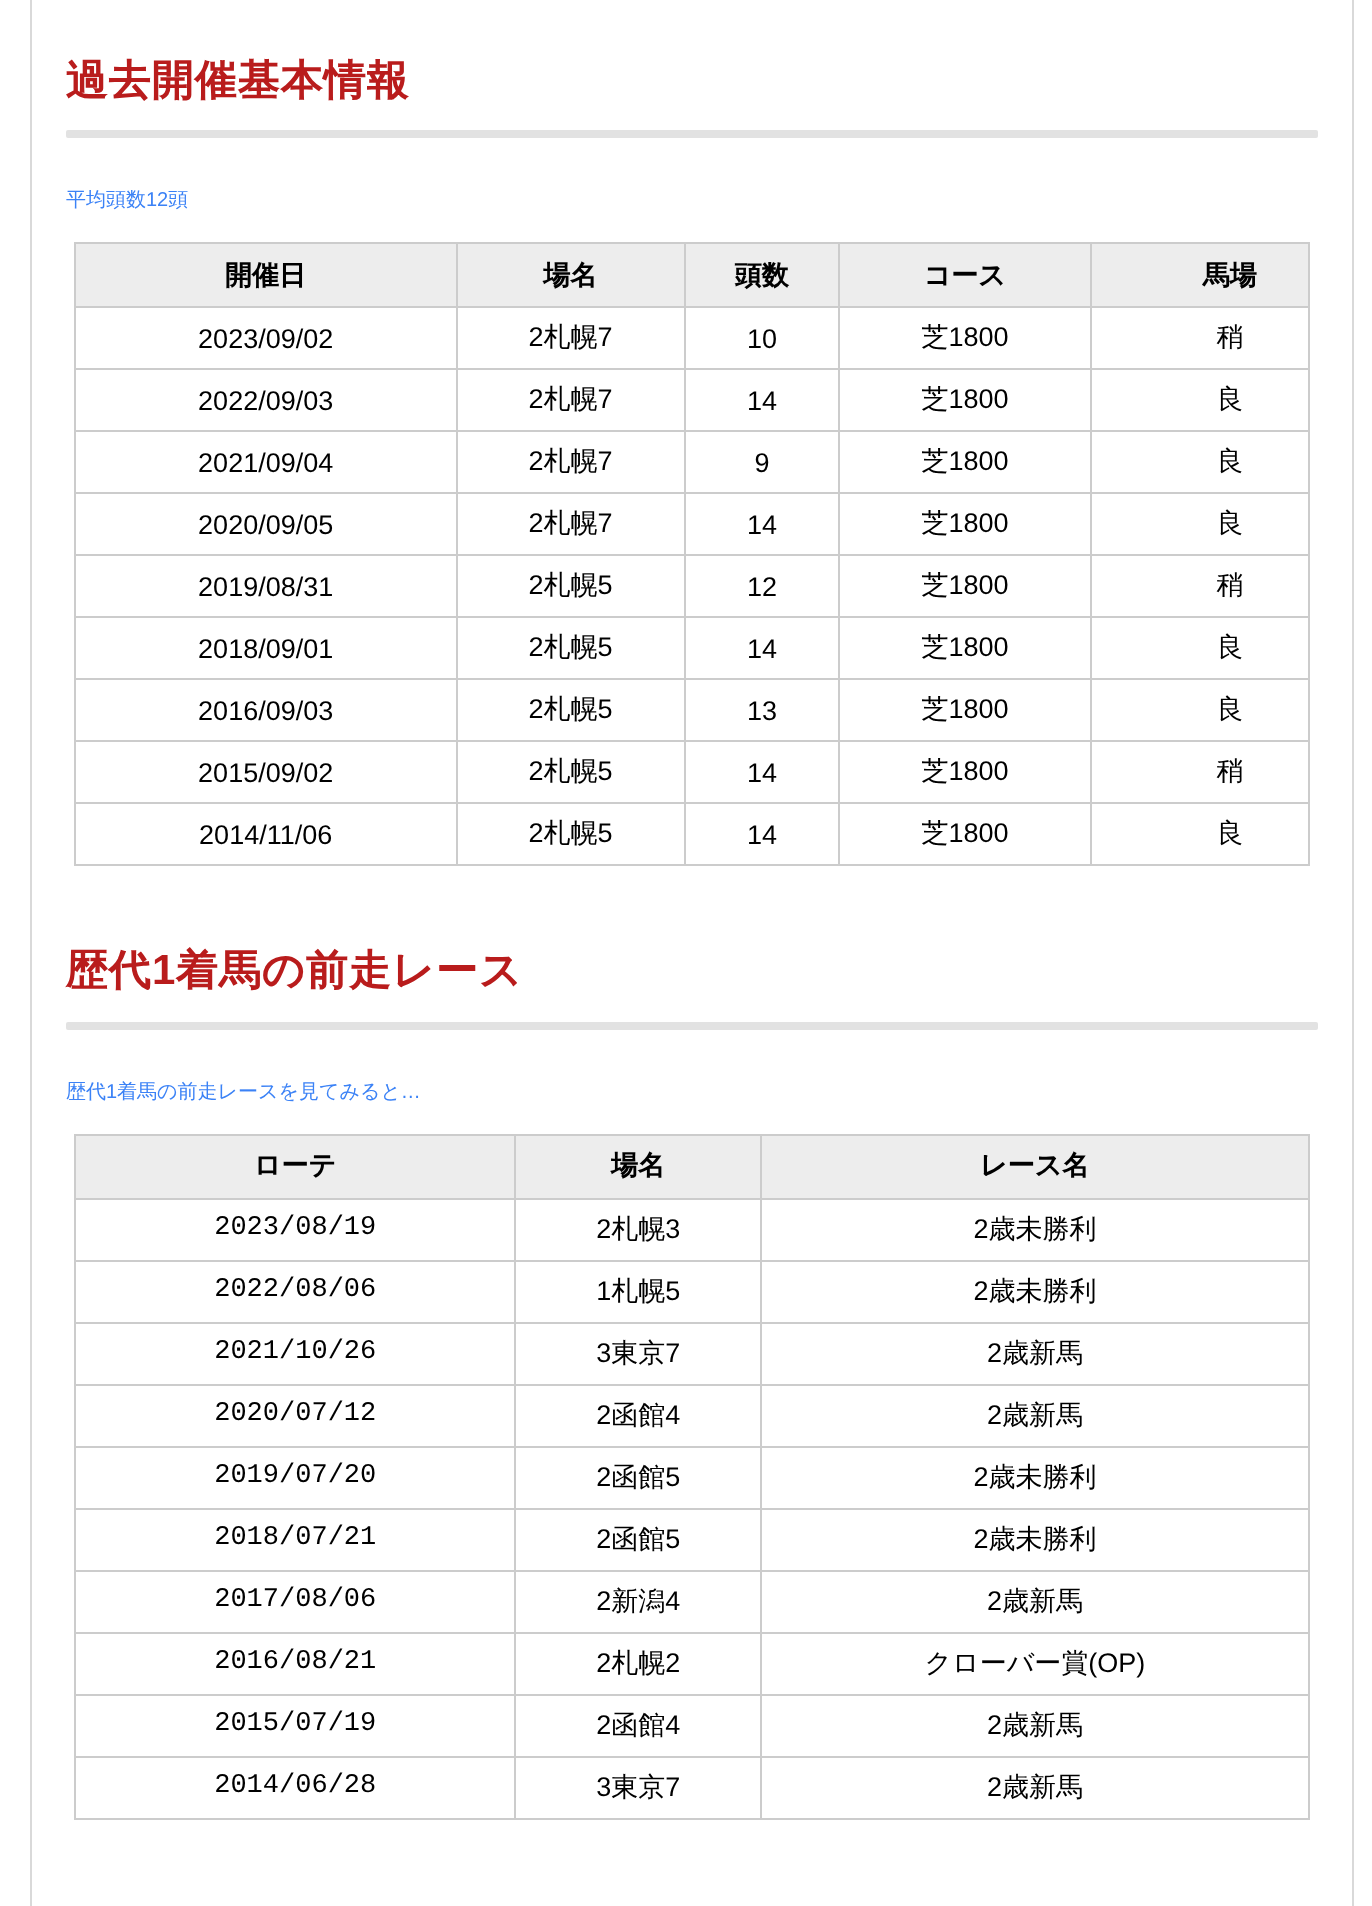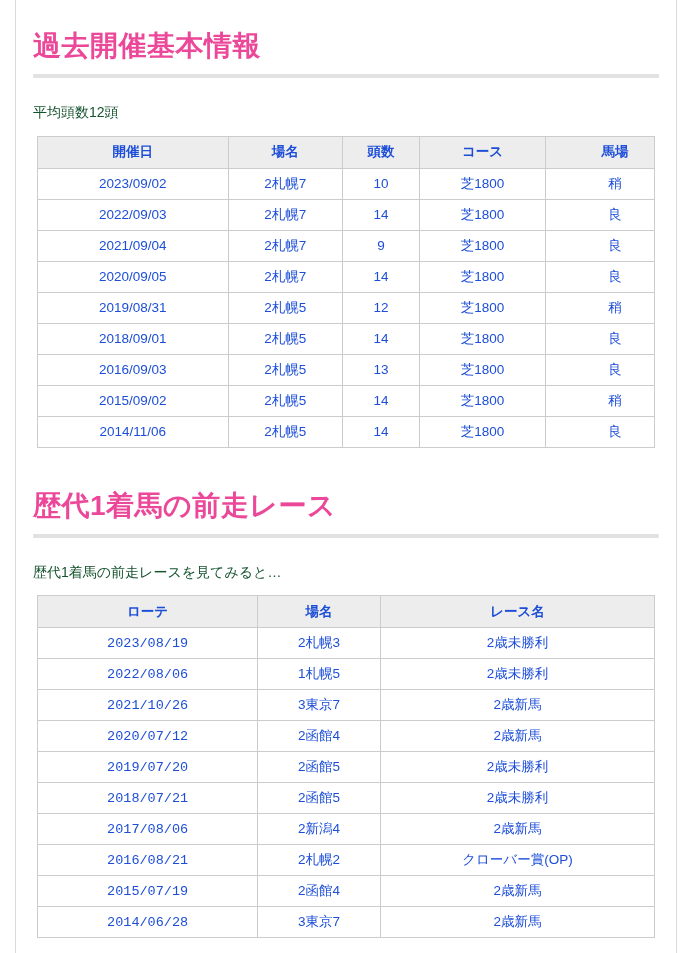--- a/index.html
+++ b/index.html
@@ -25,45 +25,45 @@
     min-height: 953px;
     border-left: 1px solid #d9d9d9;
     border-right: 1px solid #d9d9d9;
     padding: 0 17px 20px 17px;
     background: #ffffff;
   }
   .section { margin: 0; }
   .section-title {
     margin: 0;
     padding-top: 28px;
-    font-size: 28px;
+    font-size: 21px;
     line-height: 1.25;
     font-weight: bold;
-    color: #ec4899;
+    color: #b91c1c;
     letter-spacing: 0.5px;
   }
   .title-underline {
     height: 4px;
     background: #e2e2e2;
     margin-top: 11px;
     border-radius: 1px;
   }
   .section-note {
-    font-size: 14px;
-    color: #14532d;
+    font-size: 10px;
+    color: #3b82f6;
     margin: 25px 0 13px 0;
     line-height: 1.4;
   }
   table.data-table {
     border-collapse: collapse;
     width: 618px;
     margin-left: 4px;
     table-layout: fixed;
     font-size: 13.5px;
-    color: #1d4ed8;
+    color: #000000;
   }
   table.data-table th,
   table.data-table td {
     border: 1px solid #cccccc;
     text-align: center;
     vertical-align: middle;
     height: 30px;
     padding: 0 4px;
     overflow: hidden;
     white-space: nowrap;

